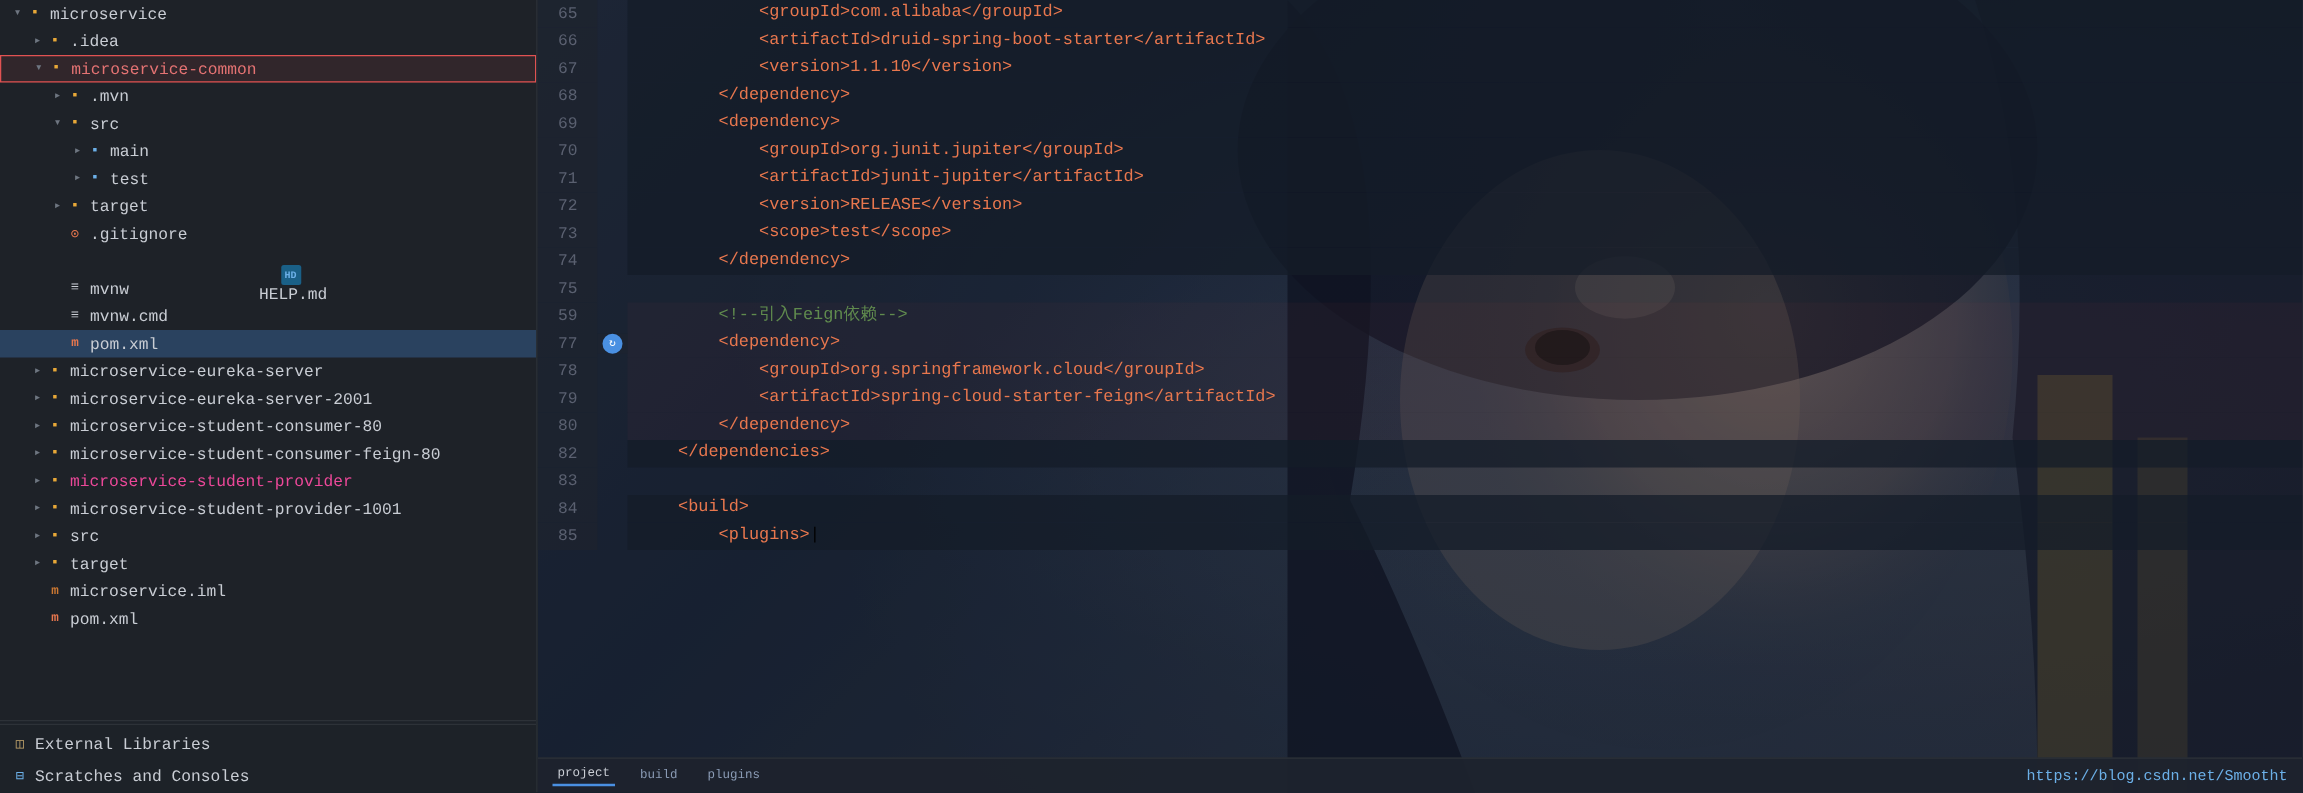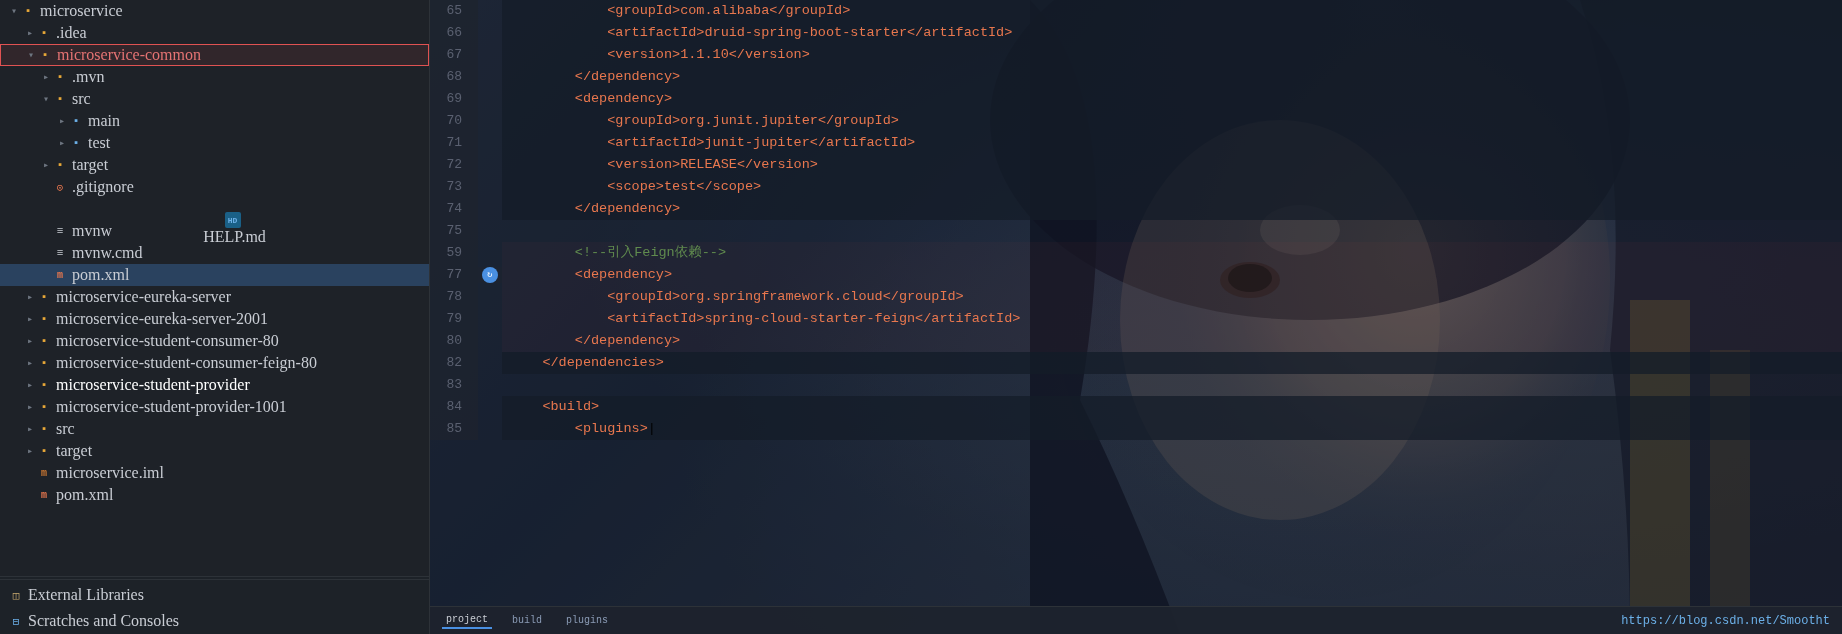--- a/index.html
+++ b/index.html
@@ -64,22 +64,21 @@
       display: inline-flex;
       align-items: center;
       justify-content: center;
       font-size: 11px;
       flex-shrink: 0;
       margin-right: 4px;
     }
 
     .item-label {
       color: #c9cdd4;
-      font-size: 16px;
-      font-family: Liberation Serif, serif;
+      font-size: 13px;
     }
 
     
     .editor-area {
       flex: 1;
       position: relative;
       overflow: hidden;
     }
 
     
@@ -301,21 +300,21 @@
           <span class="item-label" style="color:#c9cdd4;">microservice-student-consumer-80</span>
         </div>
         <div class="tree-item" style="padding-left: 24px;">
           <span class="arrow closed"></span>
           <span class="file-icon" style="color:#e8a838;">▪</span>
           <span class="item-label" style="color:#c9cdd4;">microservice-student-consumer-feign-80</span>
         </div>
         <div class="tree-item" style="padding-left: 24px;">
           <span class="arrow closed"></span>
           <span class="file-icon" style="color:#e8a838;">▪</span>
-          <span class="item-label" style="color:#ffffff;">microservice-student-provider</span>
+          <span class="item-label" style="color:#ec4899;">microservice-student-provider</span>
         </div>
         <div class="tree-item" style="padding-left: 24px;">
           <span class="arrow closed"></span>
           <span class="file-icon" style="color:#e8a838;">▪</span>
           <span class="item-label" style="color:#c9cdd4;">microservice-student-provider-1001</span>
         </div>
         <div class="tree-item" style="padding-left: 24px;">
           <span class="arrow closed"></span>
           <span class="file-icon" style="color:#e8a838;">▪</span>
           <span class="item-label" style="color:#c9cdd4;">src</span>

